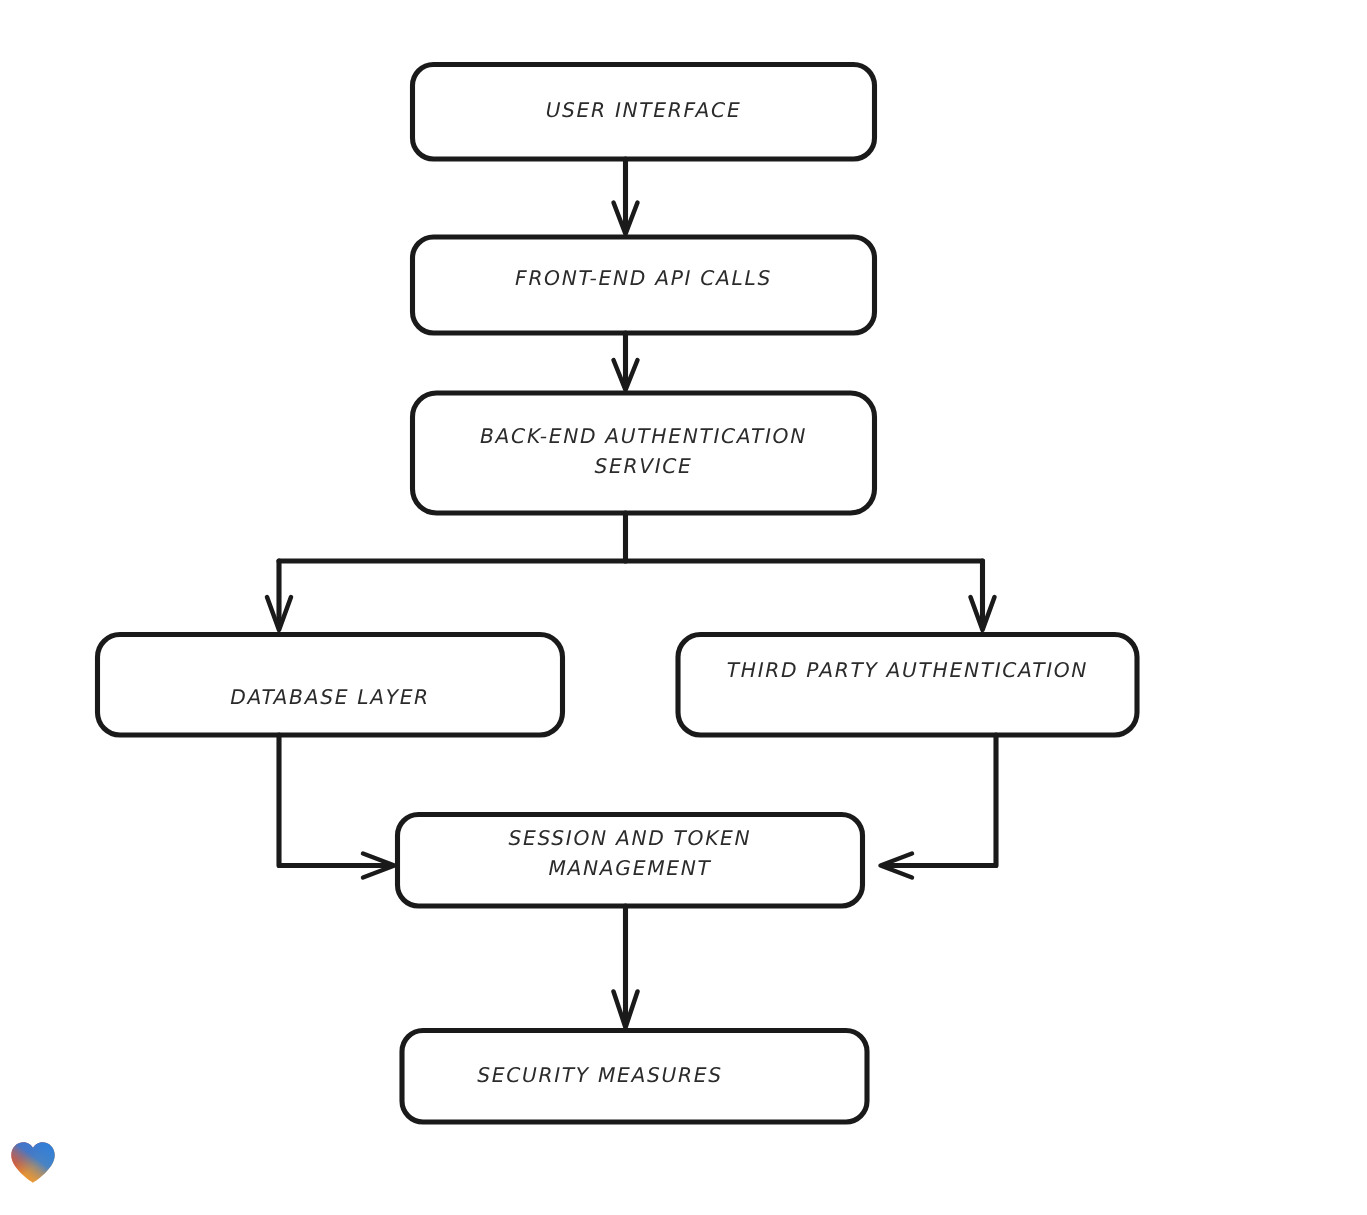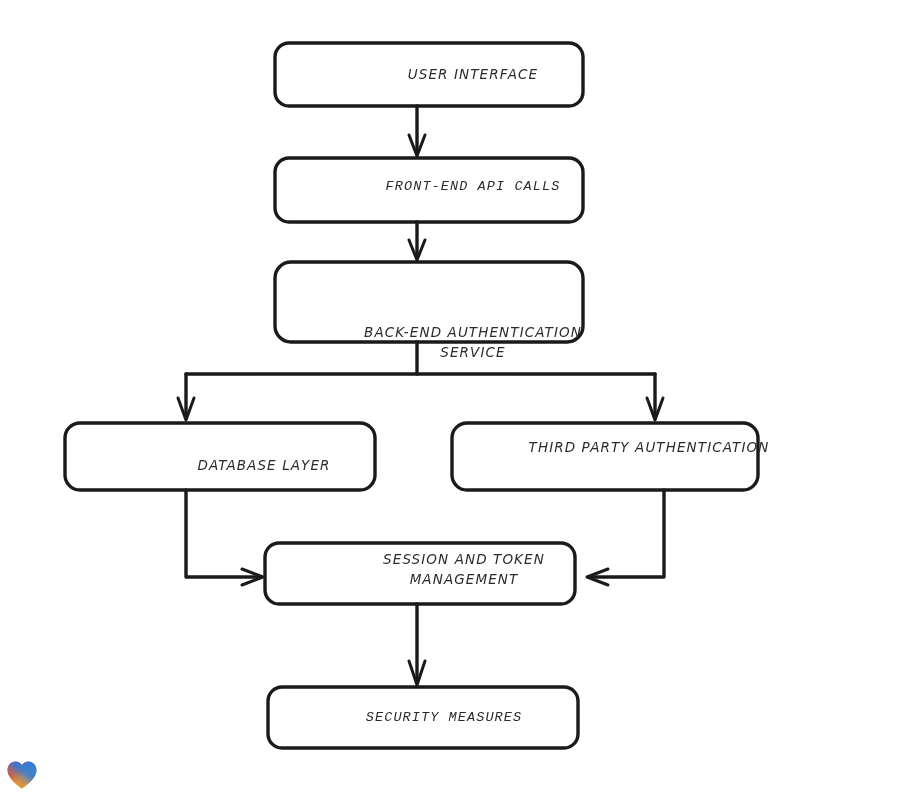--- a/index.html
+++ b/index.html
@@ -30,21 +30,20 @@
     font-family: "DejaVu Sans", sans-serif;
     font-size: 13.5px;
     letter-spacing: 1.1px;
     color: #2b2b2b;
     font-style: italic;
     font-weight: 500;
     line-height: 1.45;
     white-space: pre-line;
     pointer-events: none;
     text-transform: uppercase;
-    padding-left: 44px;
   }
   .heart-mark {
     position: absolute;
     left: 6px;
     top: 760px;
     width: 32px;
     height: 30px;
   }
 </style>
 </head>
@@ -112,30 +111,30 @@
 
     <g>
       <path d="M 417 604 L 417 681"></path>
       <path d="M 409 661 L 417 685 L 425 661" stroke-width="3.0"></path>
     </g>
   </g>
 </svg>
 
 <div class="node-label" style="left:275px; top:43px; width:308px; height:63px;">User Interface</div>
 
-<div class="node-label" style="left:275px; top:158px; width:308px; height:58px;font-family:Liberation Mono, monospace;">Front-End API Calls</div>
+<div class="node-label" style="left:275px; top:158px; width:308px; height:58px;">Front-End API Calls</div>
 
-<div class="node-label" style="left:275px; top:262px; width:308px; height:80px;margin-top:41px;">Back-End Authentication
+<div class="node-label" style="left:275px; top:262px; width:308px; height:80px;">Back-End Authentication
 Service</div>
 
 <div class="node-label" style="left:65px; top:423px; width:310px; height:85px;">Database Layer</div>
 
 <div class="node-label" style="left:452px; top:423px; width:306px; height:50px;">Third Party Authentication</div>
 
 <div class="node-label" style="left:265px; top:543px; width:310px; height:54px;">Session and Token
 Management</div>
 
-<div class="node-label" style="left:268px; top:687px; width:264px; height:61px;font-family:Liberation Mono, monospace;">Security Measures</div>
+<div class="node-label" style="left:268px; top:687px; width:264px; height:61px;">Security Measures</div>
 
 <svg class="heart-mark" viewBox="0 0 32 30">
   <path d="M16 28.5 C 16 28.5 1.5 19.5 1.5 10.2 C 1.5 5.1 5.2 1.5 9.6 1.5 C 12.6 1.5 14.9 3.2 16 5.3 C 17.1 3.2 19.4 1.5 22.4 1.5 C 26.8 1.5 30.5 5.1 30.5 10.2 C 30.5 19.5 16 28.5 16 28.5 Z" fill="url(#heartGrad)"></path>
   <path d="M16 28.5 C 16 28.5 1.5 19.5 1.5 10.2 C 1.5 5.1 5.2 1.5 9.6 1.5 C 12.6 1.5 14.9 3.2 16 5.3 C 17.1 3.2 19.4 1.5 22.4 1.5 C 26.8 1.5 30.5 5.1 30.5 10.2 C 30.5 19.5 16 28.5 16 28.5 Z" fill="url(#heartGrad2)"></path>
 </svg>
 
 </body></html>

